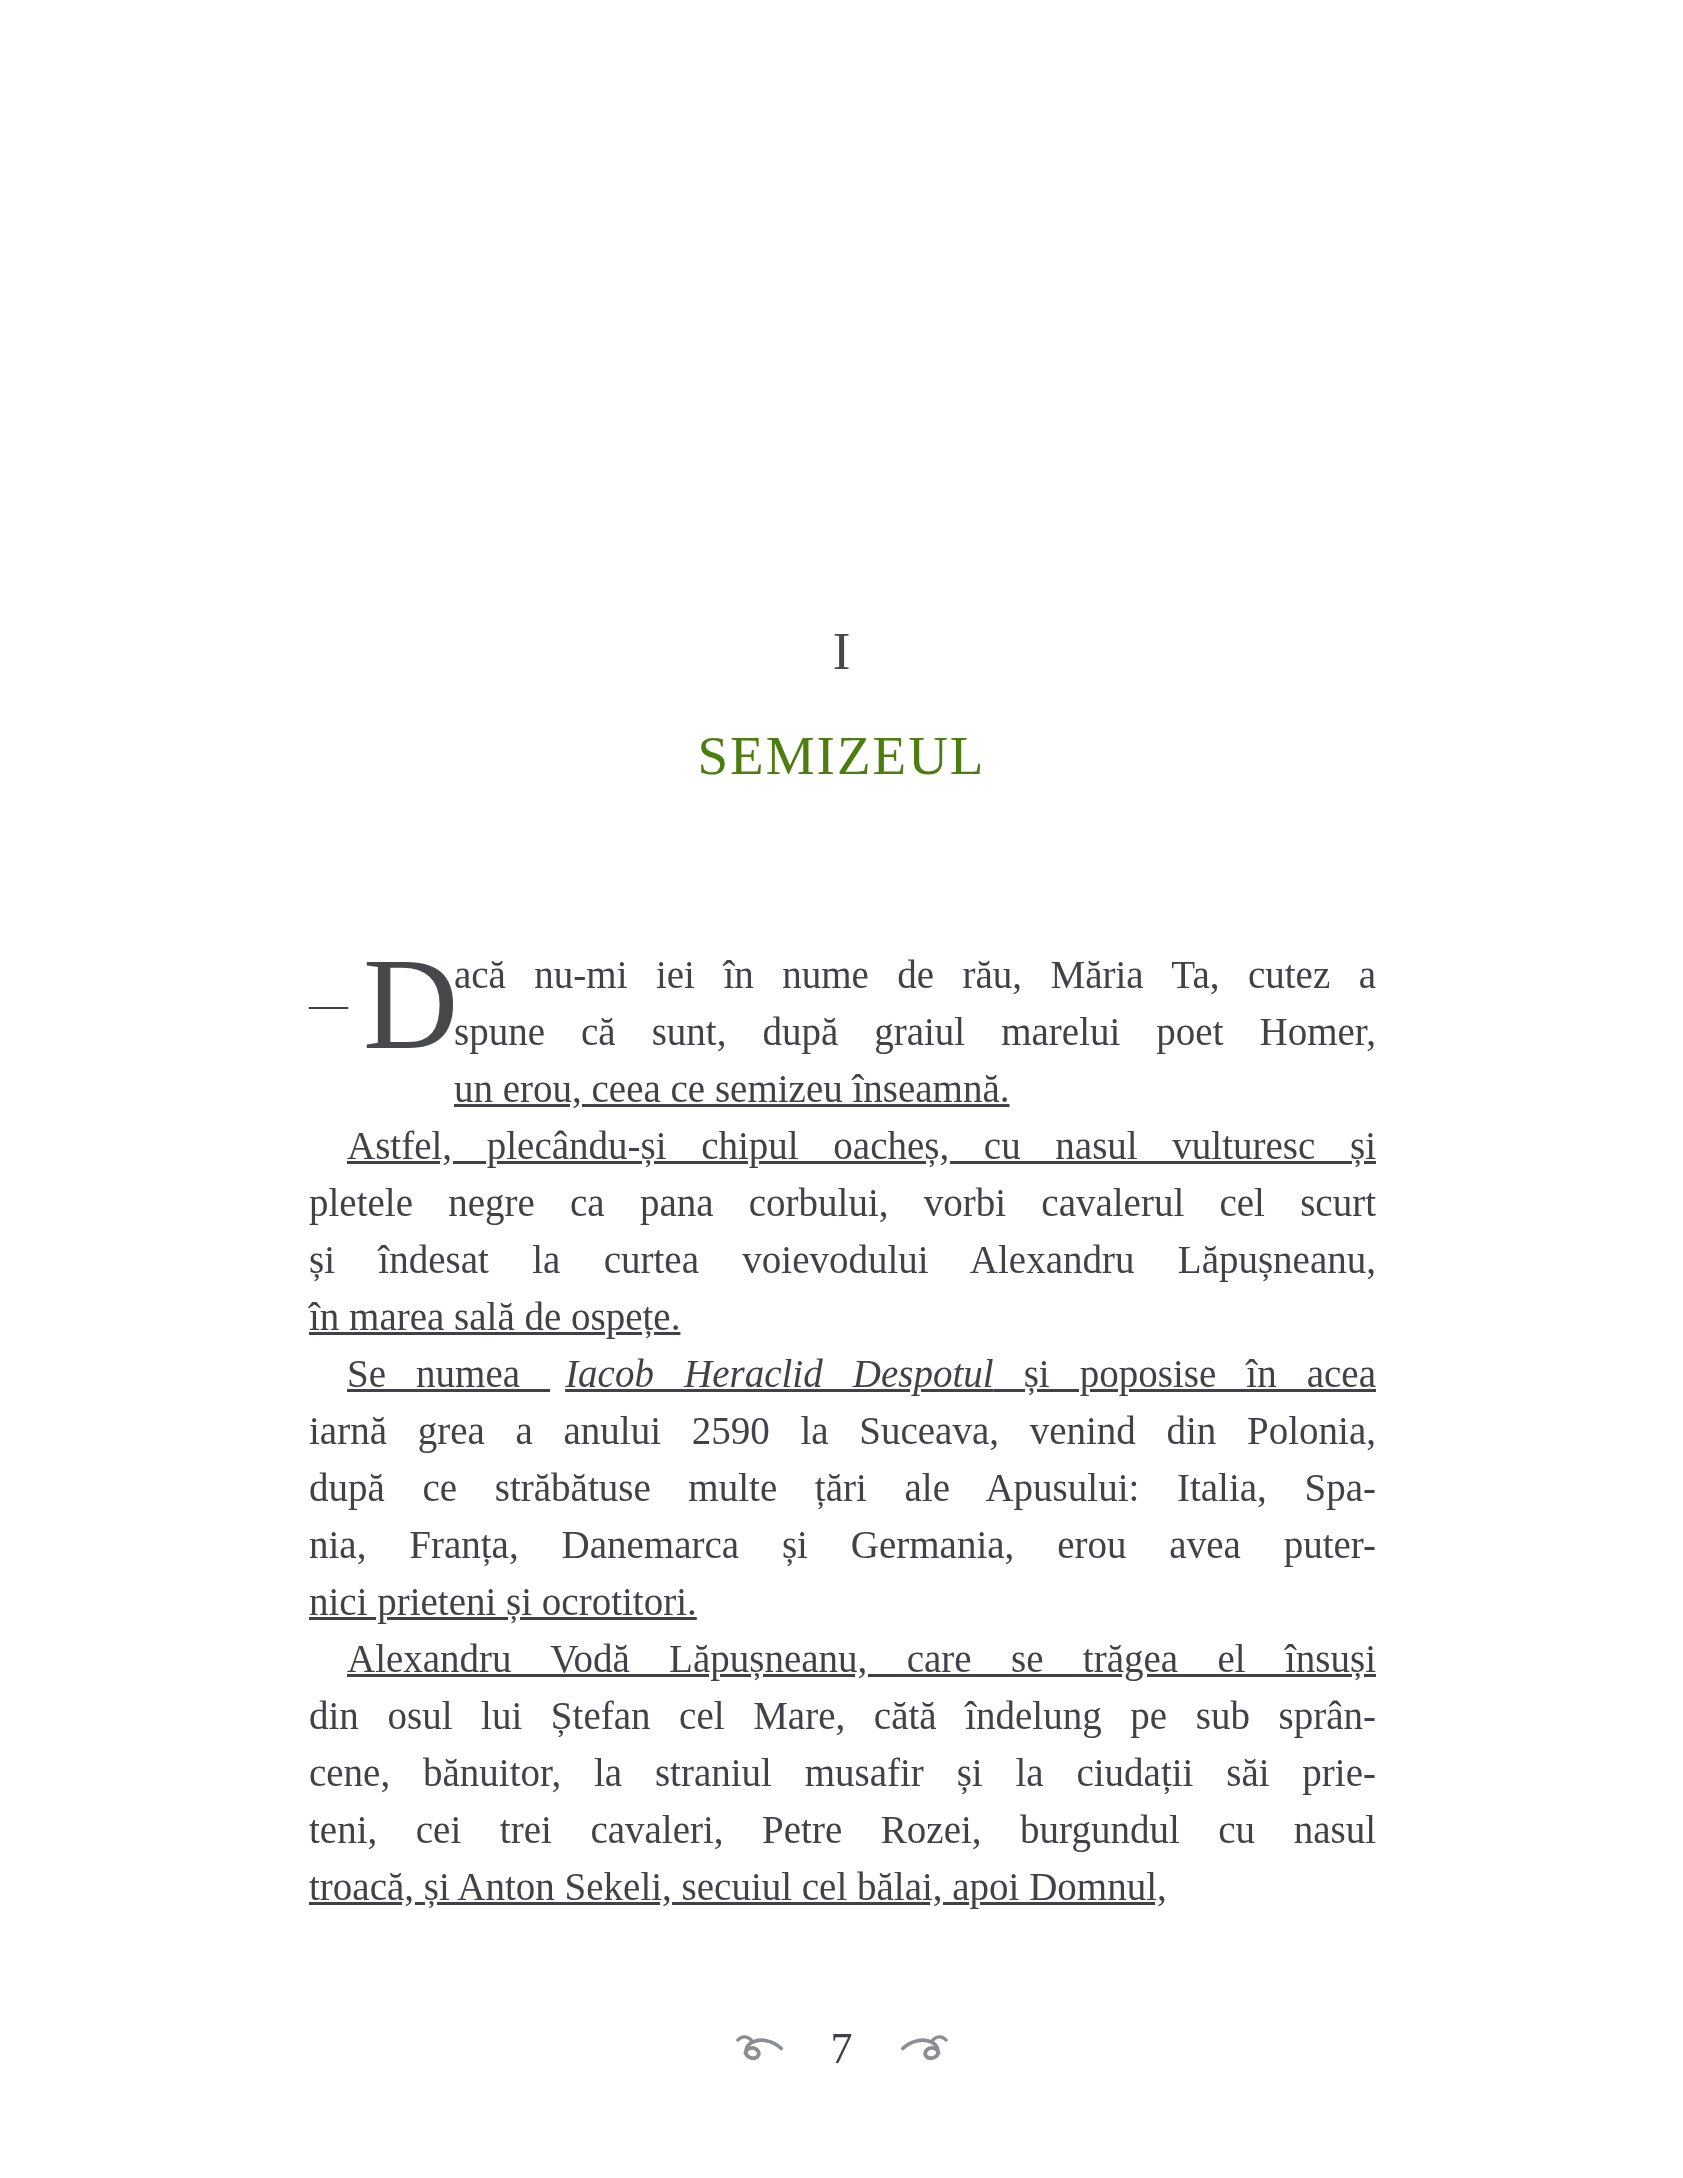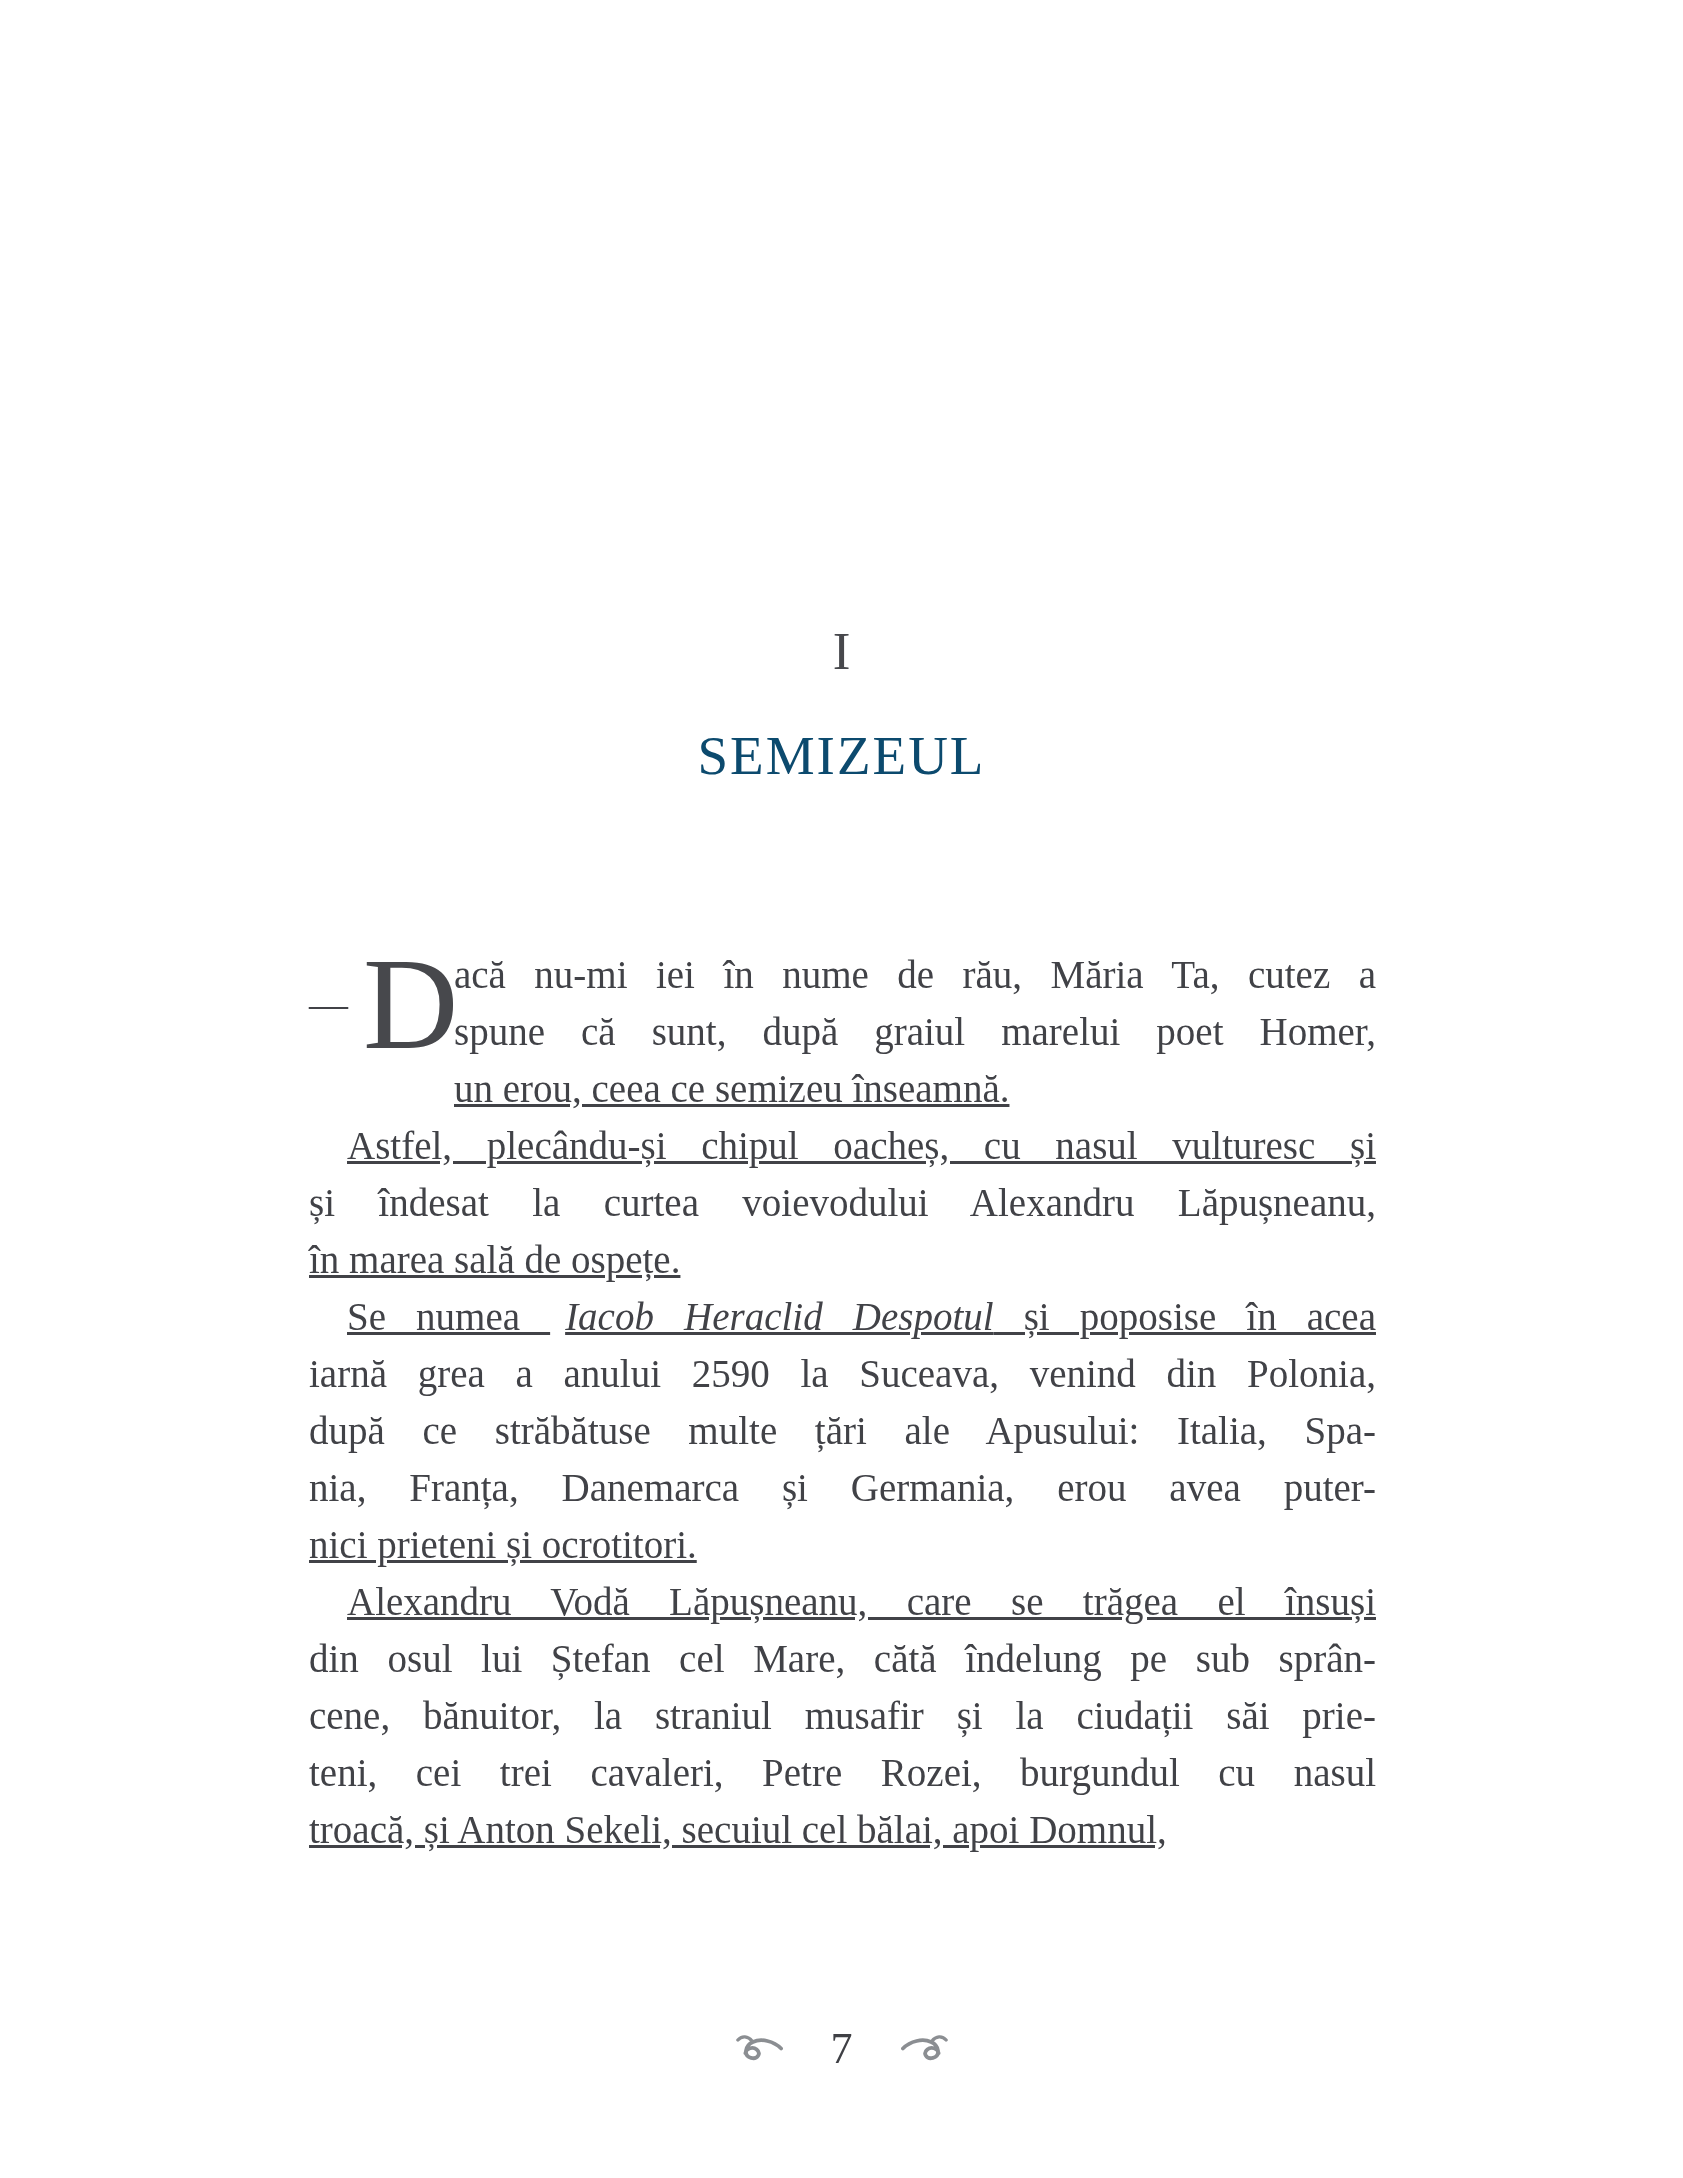--- a/index.html
+++ b/index.html
@@ -15,21 +15,21 @@
     position: absolute; top: 625px; left: 0; width: 100%;
     text-align: center;
     font-size: 53px; line-height: 53px;
     color: #47484c;
   }
   .chapter-title {
     position: absolute; top: 728px; left: 0; width: 100%;
     text-align: center;
     font-size: 55px; line-height: 55px;
     letter-spacing: 2px;
-    color: #0c4a6e;
+    color: #4d7c0f;
   }
   .body-text {
     position: absolute; left: 309px; top: 946px; width: 1067px;
     font-size: 39px; line-height: 57px;
     color: #414247;
   }
   .para { }
   .line {
     text-align: justify;
     text-align-last: justify;
@@ -70,20 +70,21 @@
       <div class="dropcap-wrap">
         <span class="dash">—</span>
         <span class="dropletter">D</span>
       </div>
       <div class="line"><span>acă nu-mi iei în nume de rău, Măria Ta, cutez a</span></div>
       <div class="line"><span>spune că sunt, după graiul marelui poet Homer,</span></div>
       <div class="line end"><span>un erou, ceea ce semizeu înseamnă.</span></div>
     </div>
     <div class="para">
       <div class="line indent"><span>Astfel, plecându-și chipul oacheș, cu nasul vulturesc și</span></div>
+      <div class="line"><span>pletele negre ca pana corbului, vorbi cavalerul cel scurt</span></div>
       <div class="line"><span>și îndesat la curtea voievodului Alexandru Lăpușneanu,</span></div>
       <div class="line end"><span>în marea sală de ospețe.</span></div>
     </div>
     <div class="para">
       <div class="line indent"><span>Se numea </span><em>Iacob Heraclid Despotul</em><span> și poposise în acea</span></div>
       <div class="line"><span>iarnă grea a anului 2590 la Suceava, venind din Polonia,</span></div>
       <div class="line"><span>după ce străbătuse multe țări ale Apusului: Italia, Spa-</span></div>
       <div class="line"><span>nia, Franța, Danemarca și Germania, erou avea puter-</span></div>
       <div class="line end"><span>nici prieteni și ocrotitori.</span></div>
     </div>

